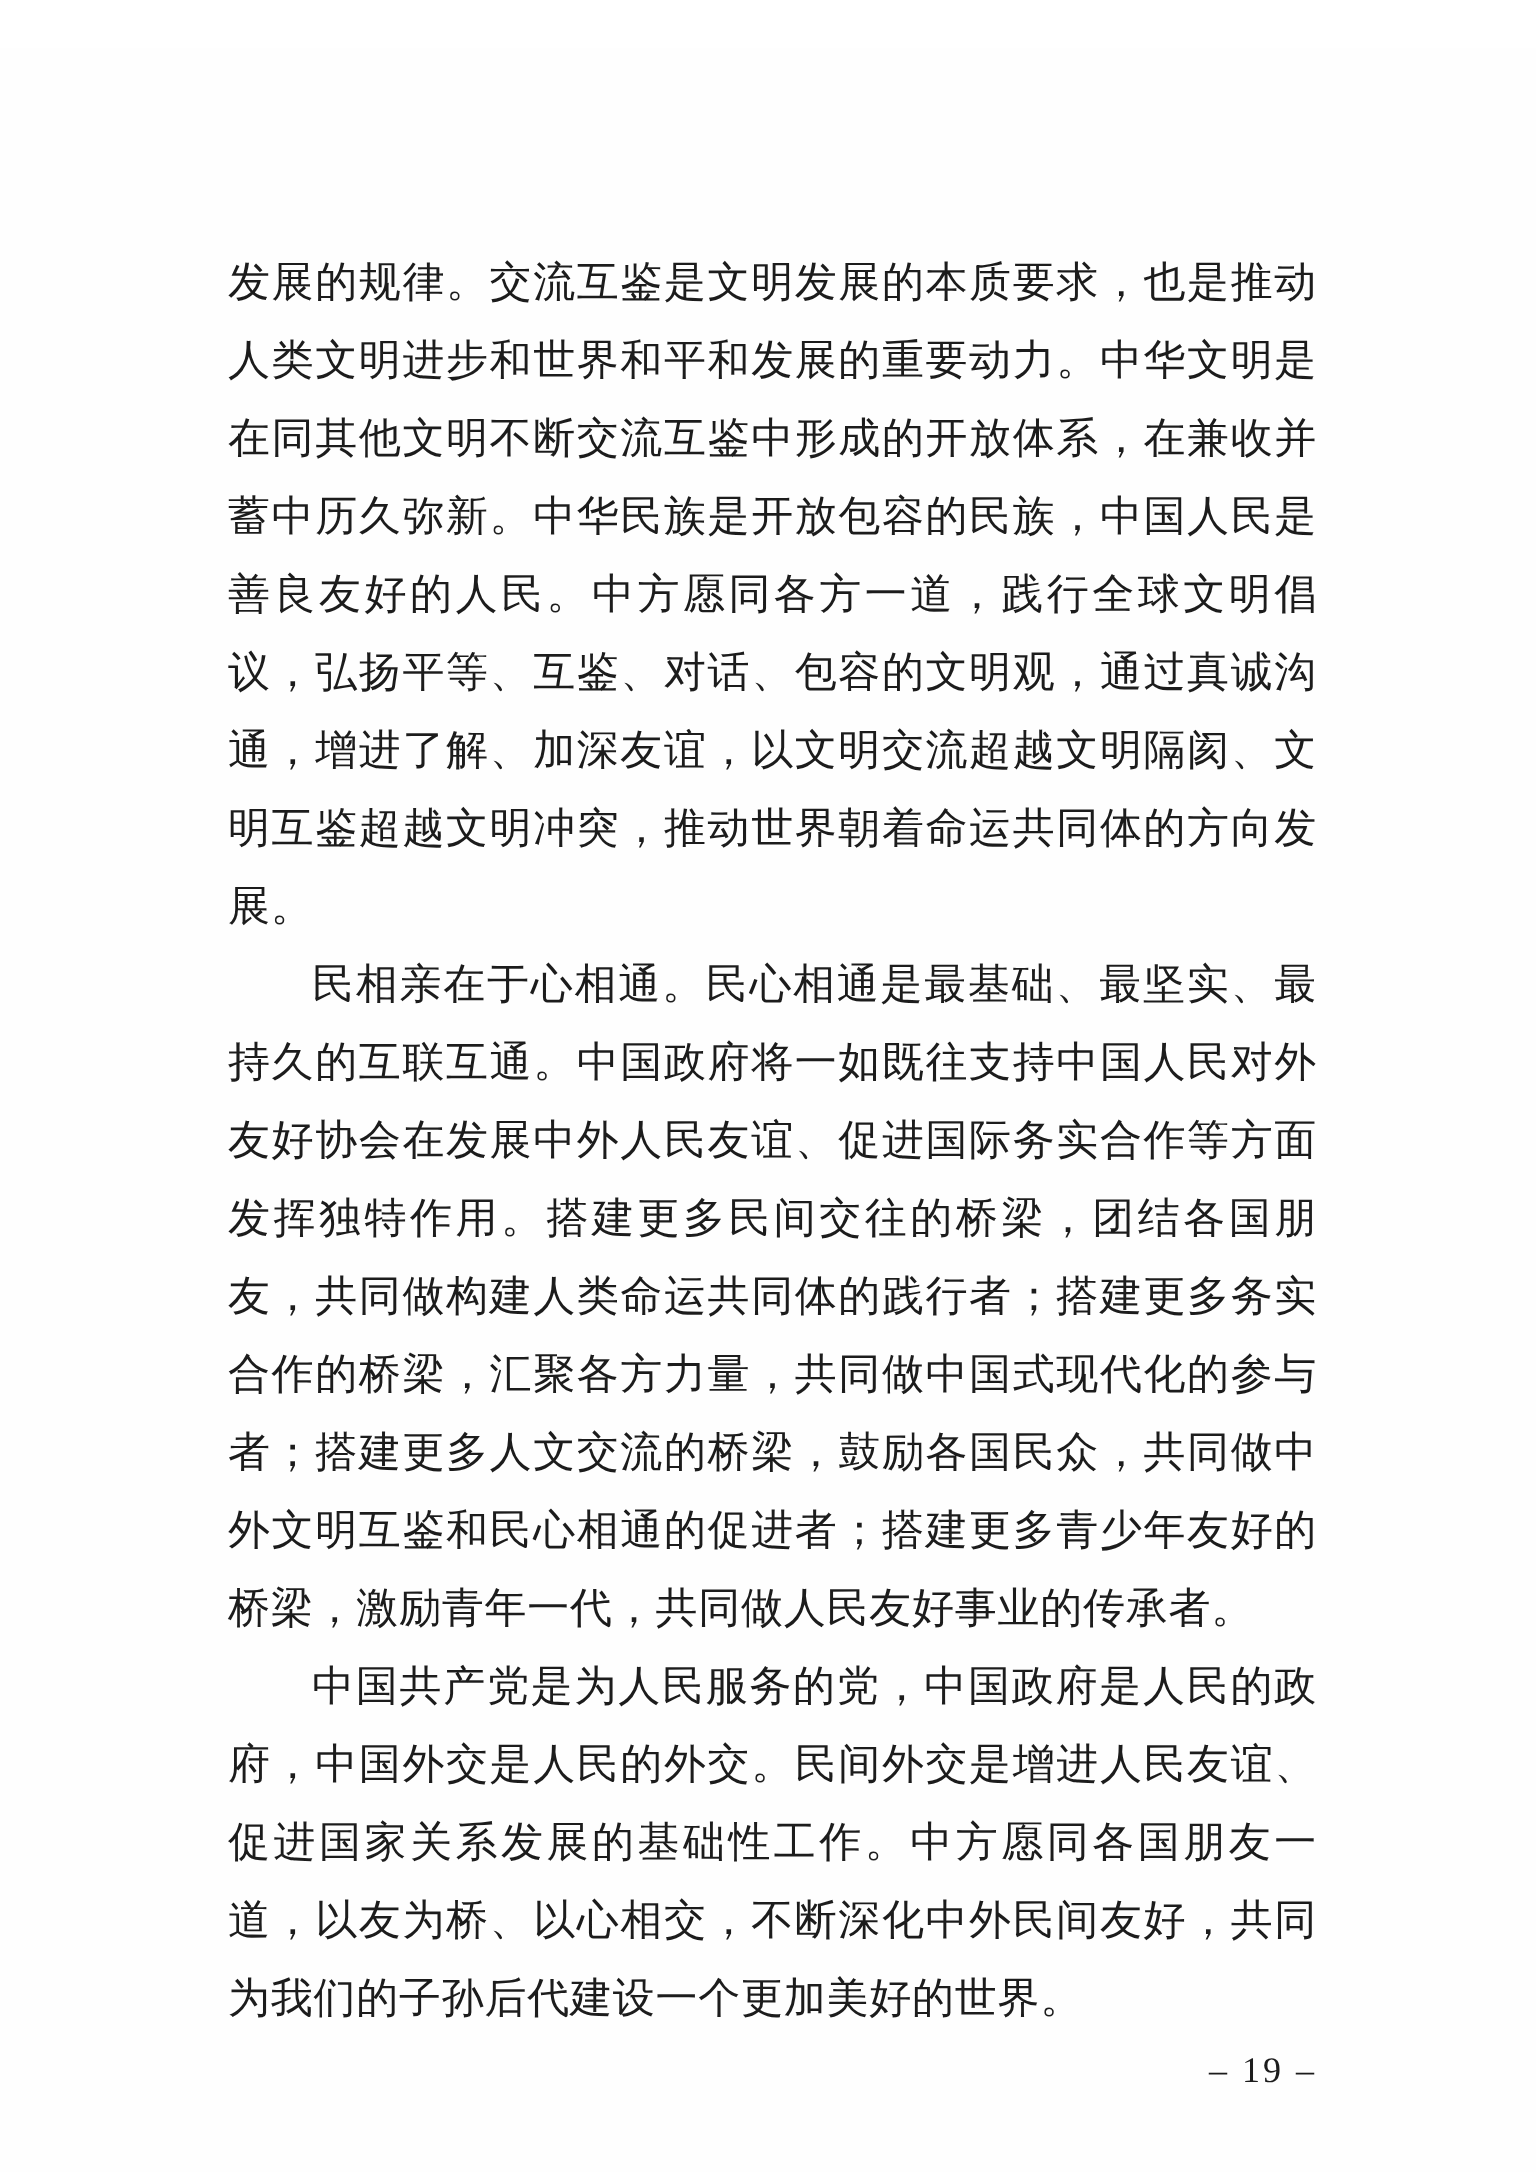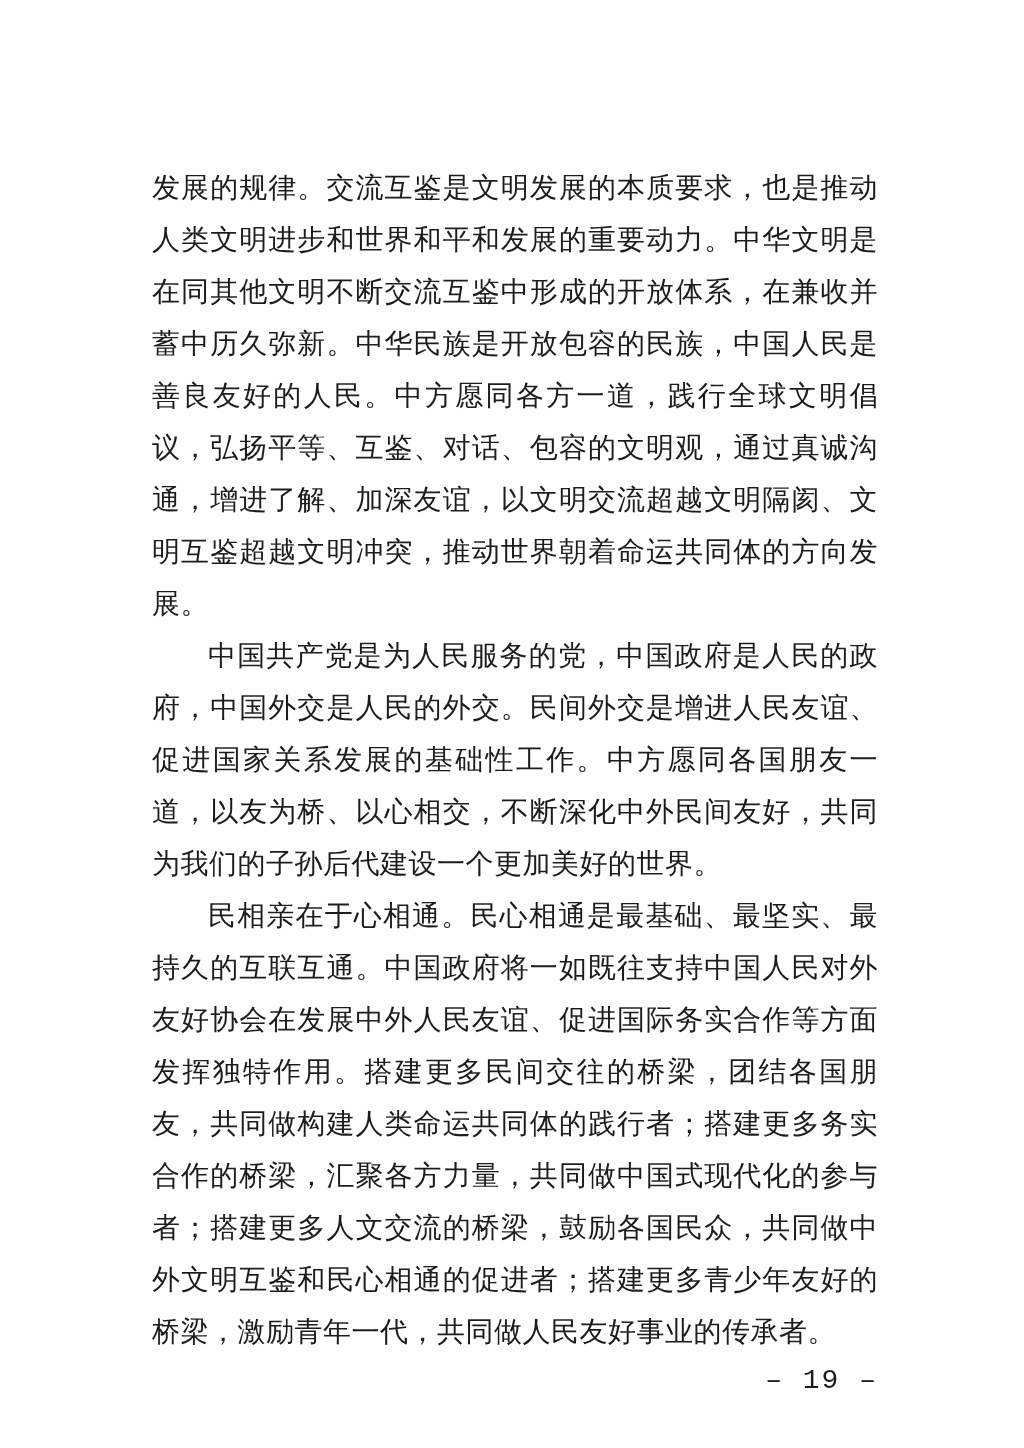--- a/index.html
+++ b/index.html
@@ -33,30 +33,30 @@
     padding: 0;
   }
   .text-block p.indent {
     text-indent: 2em;
   }
   .page-footer {
     position: absolute;
     top: 1332px;
     right: 146px;
     color: #1c1c1c;
-    font-size: 28px;
+    font-size: 24px;
     line-height: 34px;
-    font-family: Liberation Mono, monospace;
+    font-family: Liberation Serif, serif;
     letter-spacing: 2px;
   }
 </style>
 </head>
 <body>
 
 <div class="page">
   <div class="text-block">
     <p class="no-indent">发展的规律。交流互鉴是文明发展的本质要求，也是推动人类文明进步和世界和平和发展的重要动力。中华文明是在同其他文明不断交流互鉴中形成的开放体系，在兼收并蓄中历久弥新。中华民族是开放包容的民族，中国人民是善良友好的人民。中方愿同各方一道，践行全球文明倡议，弘扬平等、互鉴、对话、包容的文明观，通过真诚沟通，增进了解、加深友谊，以文明交流超越文明隔阂、文明互鉴超越文明冲突，推动世界朝着命运共同体的方向发展。</p>
+    <p class="indent">民相亲在于心相通。民心相通是最基础、最坚实、最持久的互联互通。中国政府将一如既往支持中国人民对外友好协会在发展中外人民友谊、促进国际务实合作等方面发挥独特作用。搭建更多民间交往的桥梁，团结各国朋友，共同做构建人类命运共同体的践行者；搭建更多务实合作的桥梁，汇聚各方力量，共同做中国式现代化的参与者；搭建更多人文交流的桥梁，鼓励各国民众，共同做中外文明互鉴和民心相通的促进者；搭建更多青少年友好的桥梁，激励青年一代，共同做人民友好事业的传承者。</p>
     <p class="indent">中国共产党是为人民服务的党，中国政府是人民的政府，中国外交是人民的外交。民间外交是增进人民友谊、促进国家关系发展的基础性工作。中方愿同各国朋友一道，以友为桥、以心相交，不断深化中外民间友好，共同为我们的子孙后代建设一个更加美好的世界。</p>
-    <p class="indent">民相亲在于心相通。民心相通是最基础、最坚实、最持久的互联互通。中国政府将一如既往支持中国人民对外友好协会在发展中外人民友谊、促进国际务实合作等方面发挥独特作用。搭建更多民间交往的桥梁，团结各国朋友，共同做构建人类命运共同体的践行者；搭建更多务实合作的桥梁，汇聚各方力量，共同做中国式现代化的参与者；搭建更多人文交流的桥梁，鼓励各国民众，共同做中外文明互鉴和民心相通的促进者；搭建更多青少年友好的桥梁，激励青年一代，共同做人民友好事业的传承者。</p>
   </div>
 
   <div class="page-footer">– 19 –</div>
 </div>
 
 </body></html>

